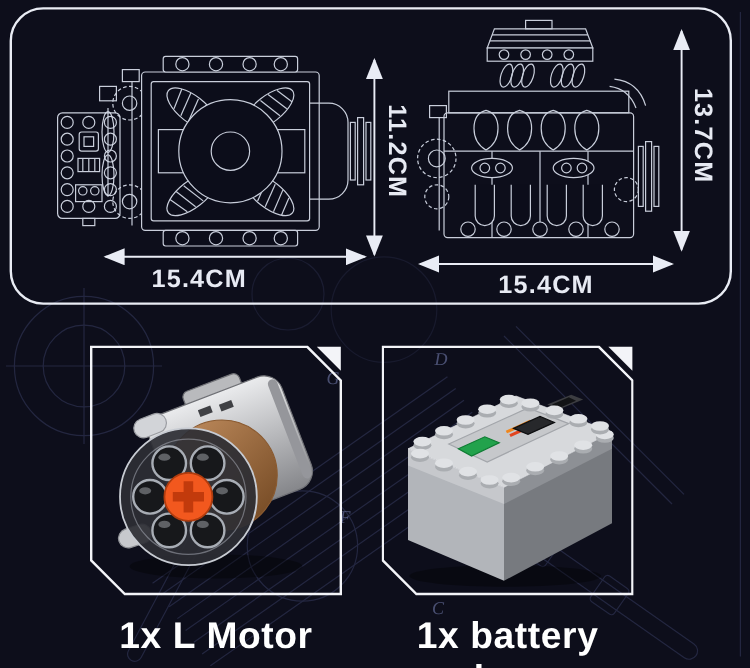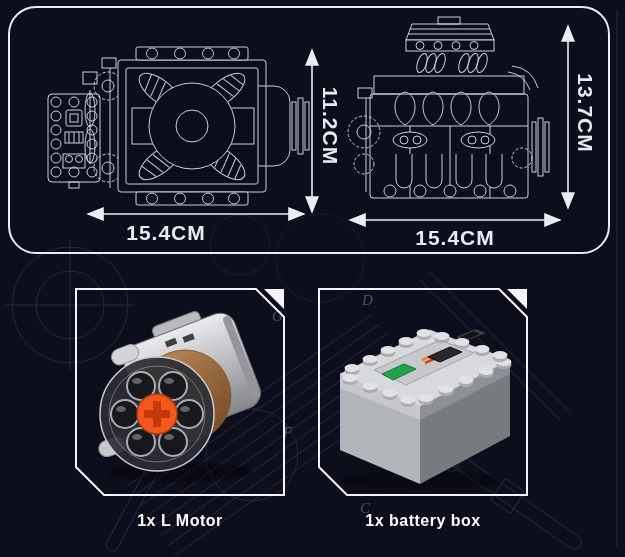--- a/index.html
+++ b/index.html
@@ -15,21 +15,21 @@
               border:2px solid #e9ecf4;border-radius:28px;z-index:2;}
   #engines{position:absolute;left:8px;top:6px;z-index:3;}
   .dim{position:absolute;z-index:4;color:#e7eaf3;font-weight:bold;font-size:21px;
        letter-spacing:1px;text-align:center;line-height:26px;}
   .dim.vert{transform:rotate(90deg);}
   
   .part-frame{position:absolute;top:288px;width:210px;height:209px;z-index:3;}
   #frame-motor{left:75px;}
   #frame-battery{left:318px;}
   .part-label{position:absolute;top:512px;width:210px;z-index:4;color:#ffffff;
-              font-weight:bold;font-size:16px;text-align:center;letter-spacing:.5px;}
+              font-weight:bold;font-size:31px;text-align:center;letter-spacing:.5px;}
   #label-motor{left:75px;}
   #label-battery{left:318px;}
 </style>
 </head>
 <body>
 
 <div id="stage">
 
   <svg id="bg" width="625" height="557" viewBox="0 0 625 557" fill="none" stroke="#5d66a0" stroke-width="1" opacity="0.28">
     <circle cx="70" cy="305" r="58"></circle>

